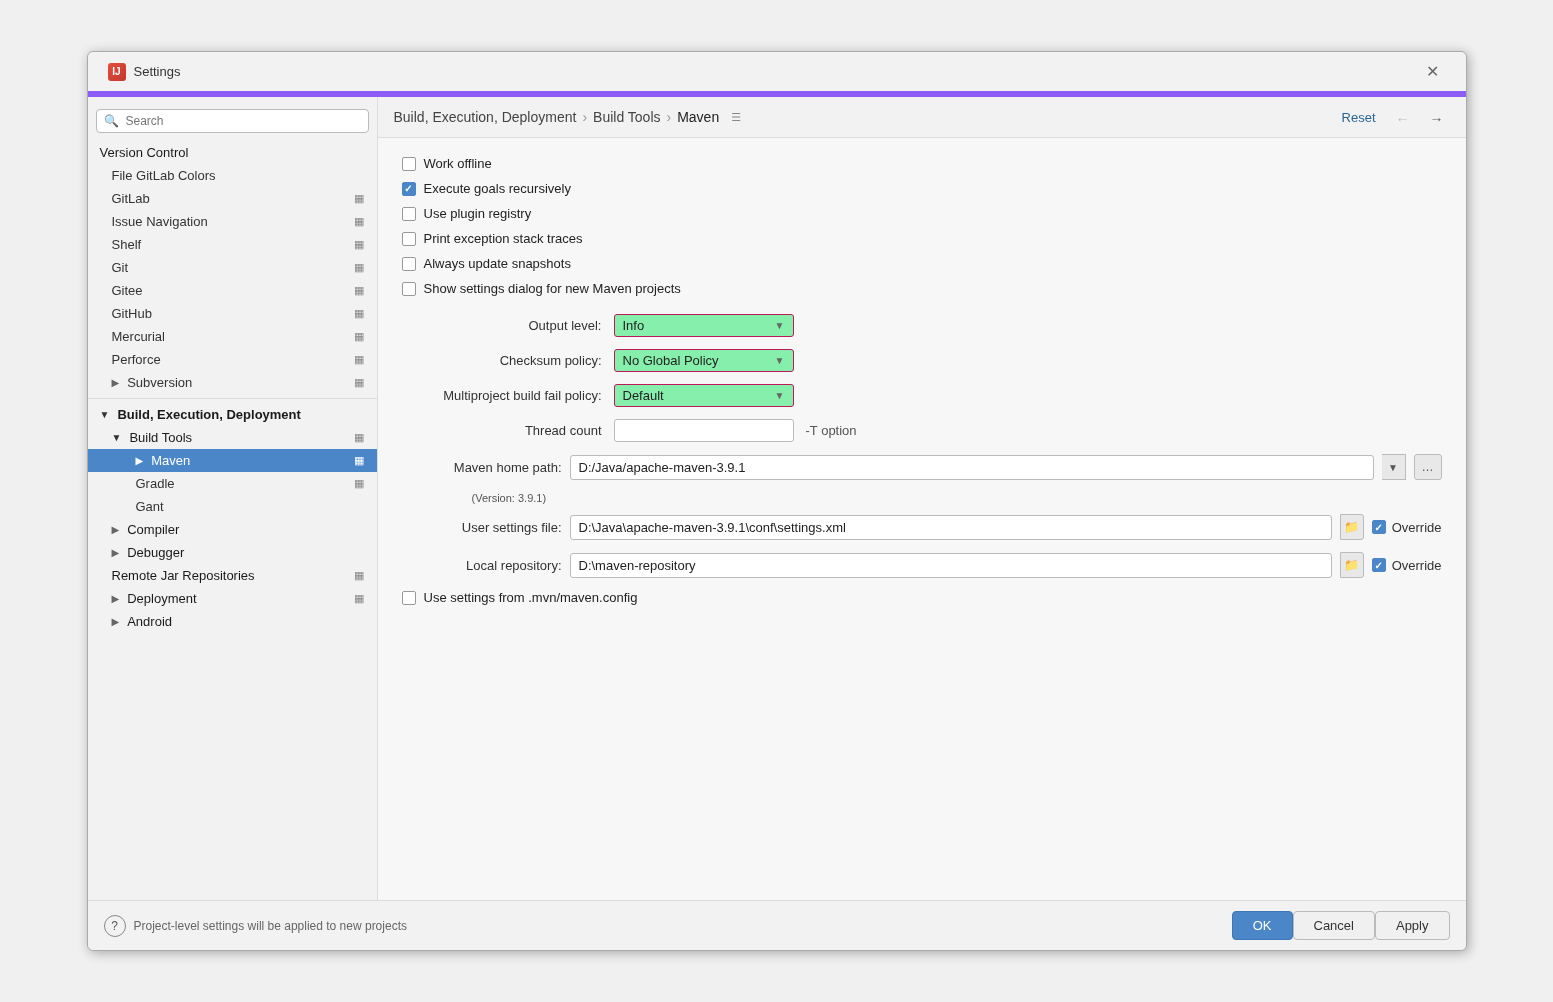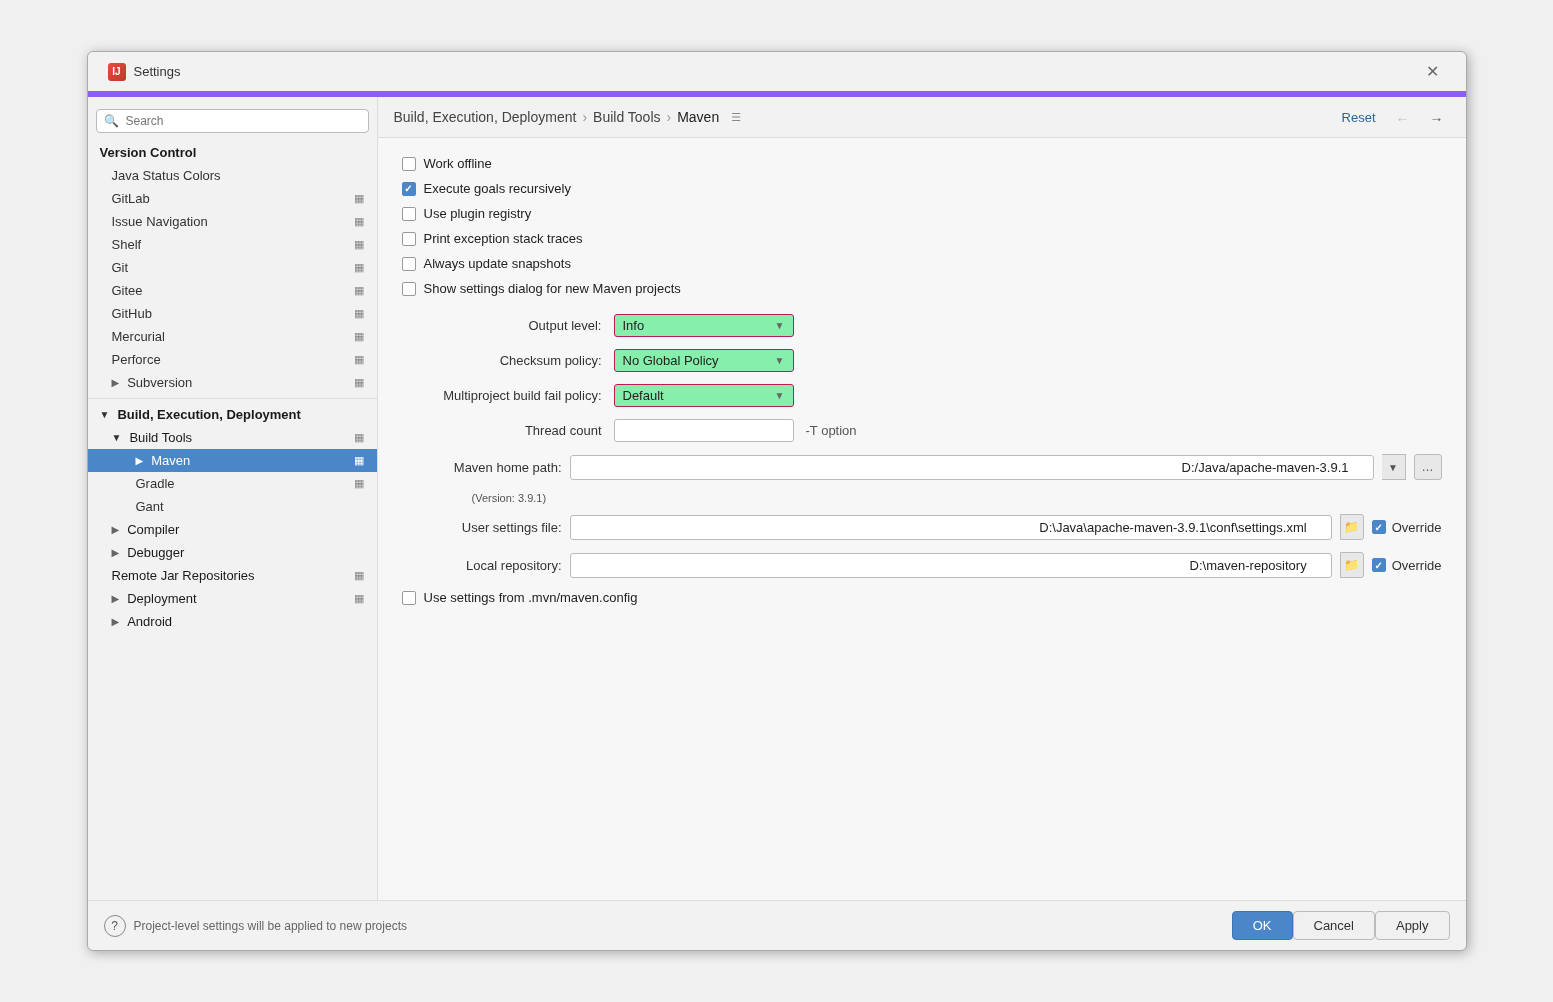--- a/index.html
+++ b/index.html
@@ -90,21 +90,21 @@
     }
     .search-input {
       border: none;
       outline: none;
       font-size: 12px;
       width: 100%;
       background: transparent;
       color: #333;
     }
     .sidebar-section-header {
-      font-weight: bold;
+      font-weight: normal;
       font-size: 13px;
       color: #1a1a1a;
       padding: 4px 12px;
       cursor: pointer;
     }
     .sidebar-item {
       display: flex;
       align-items: center;
       justify-content: space-between;
       padding: 4px 12px 4px 24px;
@@ -303,25 +303,24 @@
       font-size: 13px;
       color: #333;
       text-align: right;
       flex-shrink: 0;
     }
     .path-input {
       flex: 1;
       background: white;
       border: 1px solid #bbb;
       border-radius: 3px;
-      padding: 4px 24px;
+      padding: 4px 8px;
       font-size: 13px;
       outline: none;
       color: #222;
-      text-align: right;
     }
     .path-dropdown-btn {
       width: 24px;
       height: 26px;
       background: #e8e8e8;
       border: 1px solid #bbb;
       border-left: none;
       display: flex;
       align-items: center;
       justify-content: center;
@@ -448,21 +447,21 @@
 
     <div class="sidebar">
       <div class="search-box">
         <span class="search-icon-svg">🔍</span>
         <input class="search-input" type="text" placeholder="Search" style="">
       </div>
 
       <div class="sidebar-section-header">Version Control</div>
 
       <div class="sidebar-item">
-        <span>Java Status Colors</span>
+        <span>File GitLab Colors</span>
       </div>
       <div class="sidebar-item">
         <span>GitLab</span>
         <span class="icon-grid">▦</span>
       </div>
       <div class="sidebar-item">
         <span>Issue Navigation</span>
         <span class="icon-grid">▦</span>
       </div>
       <div class="sidebar-item">

